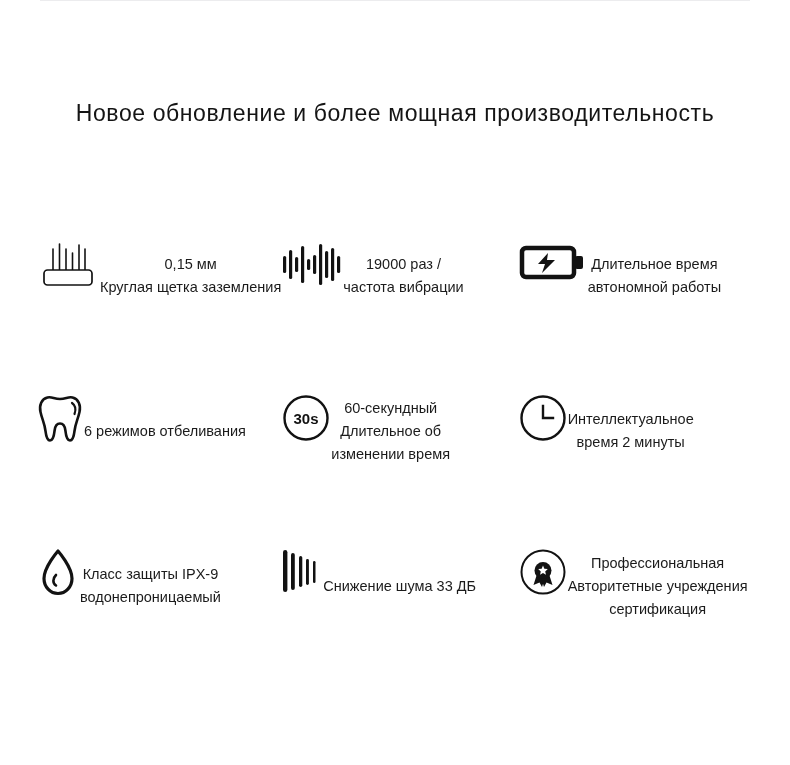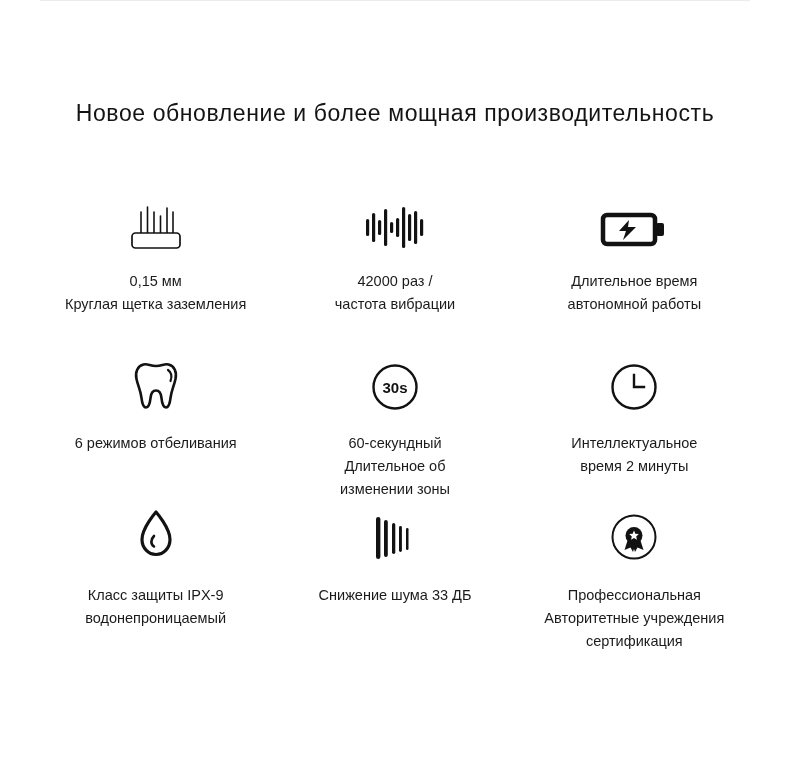--- a/index.html
+++ b/index.html
@@ -50,27 +50,26 @@
     left: 36px;
     width: 718px;
     display: grid;
     grid-template-columns: repeat(3, 1fr);
     grid-template-rows: 160px 150px 160px;
     row-gap: 0px;
     column-gap: 0px;
   }
   .cell {
     display: flex;
-    flex-direction: column;
     align-items: center;
   }
   .icon-box {
     height: 56px;
     display: flex;
-    align-items: flex-end;
+    align-items: flex-start;
     justify-content: center;
     margin-bottom: 18px;
     text-decoration: underline;
   }
   .caption {
     text-align: center;
     font-size: 14.5px;
     line-height: 23px;
     color: #1b1b1b;
     max-width: 230px;
@@ -130,21 +129,21 @@
             <rect x="26" y="20" width="3.2" height="11" rx="1.6"></rect>
             <rect x="32" y="16" width="3.2" height="19" rx="1.6"></rect>
             <rect x="38" y="5" width="3.2" height="41" rx="1.6"></rect>
             <rect x="44" y="12" width="3.2" height="27" rx="1.6"></rect>
             <rect x="50" y="9" width="3.2" height="33" rx="1.6"></rect>
             <rect x="56" y="17" width="3.2" height="17" rx="1.6"></rect>
           </g>
         </svg>
       </div>
       <div class="caption">
-        <span class="line">42000 раз /</span>
+        <span class="line">19000 раз /</span>
         <span class="line">частота вибрации</span>
       </div>
     </div>
 
     <div class="cell">
       <div class="icon-box">
         <svg width="70" height="46" viewBox="0 0 70 46" aria-hidden="true">
           <rect x="4" y="9" width="52" height="29" rx="4" ry="4" fill="#ffffff" stroke="#121212" stroke-width="4.5"></rect>
           <rect x="57" y="17" width="8" height="13" rx="2" ry="2" fill="#121212"></rect>
           <path d="M30 14 L20 25 L27 25 L24 34 L37 21 L29 21 Z" fill="#121212"></path>
@@ -183,21 +182,21 @@
     <div class="cell">
       <div class="icon-box">
         <svg width="50" height="50" viewBox="0 0 50 50" aria-hidden="true">
           <circle cx="25" cy="25" r="21.5" fill="#ffffff" stroke="#121212" stroke-width="2.4"></circle>
           <text x="25" y="31" text-anchor="middle" font-family="Liberation Sans, sans-serif" font-size="15" font-weight="bold" fill="#121212">30s</text>
         </svg>
       </div>
       <div class="caption">
         <span class="line">60-секундный</span>
         <span class="line">Длительное об</span>
-        <span class="line">изменении зоны</span>
+        <span class="line">изменении время</span>
       </div>
     </div>
 
     <div class="cell">
       <div class="icon-box">
         <svg width="50" height="50" viewBox="0 0 50 50" aria-hidden="true">
           <circle cx="25" cy="25" r="21.5" fill="#ffffff" stroke="#121212" stroke-width="2.4"></circle>
           <path d="M25 13 L25 25 L35 25" fill="none" stroke="#121212" stroke-width="2.4" stroke-linecap="square" stroke-linejoin="miter"></path>
         </svg>
       </div>

